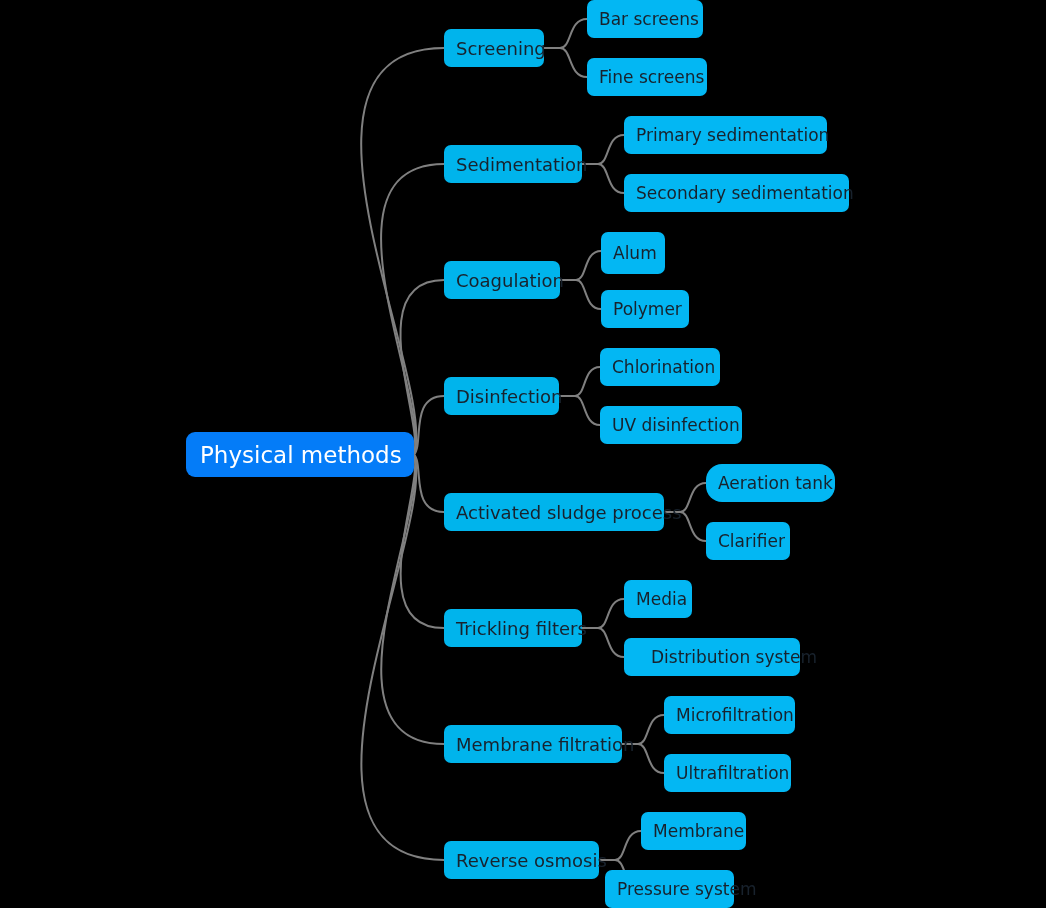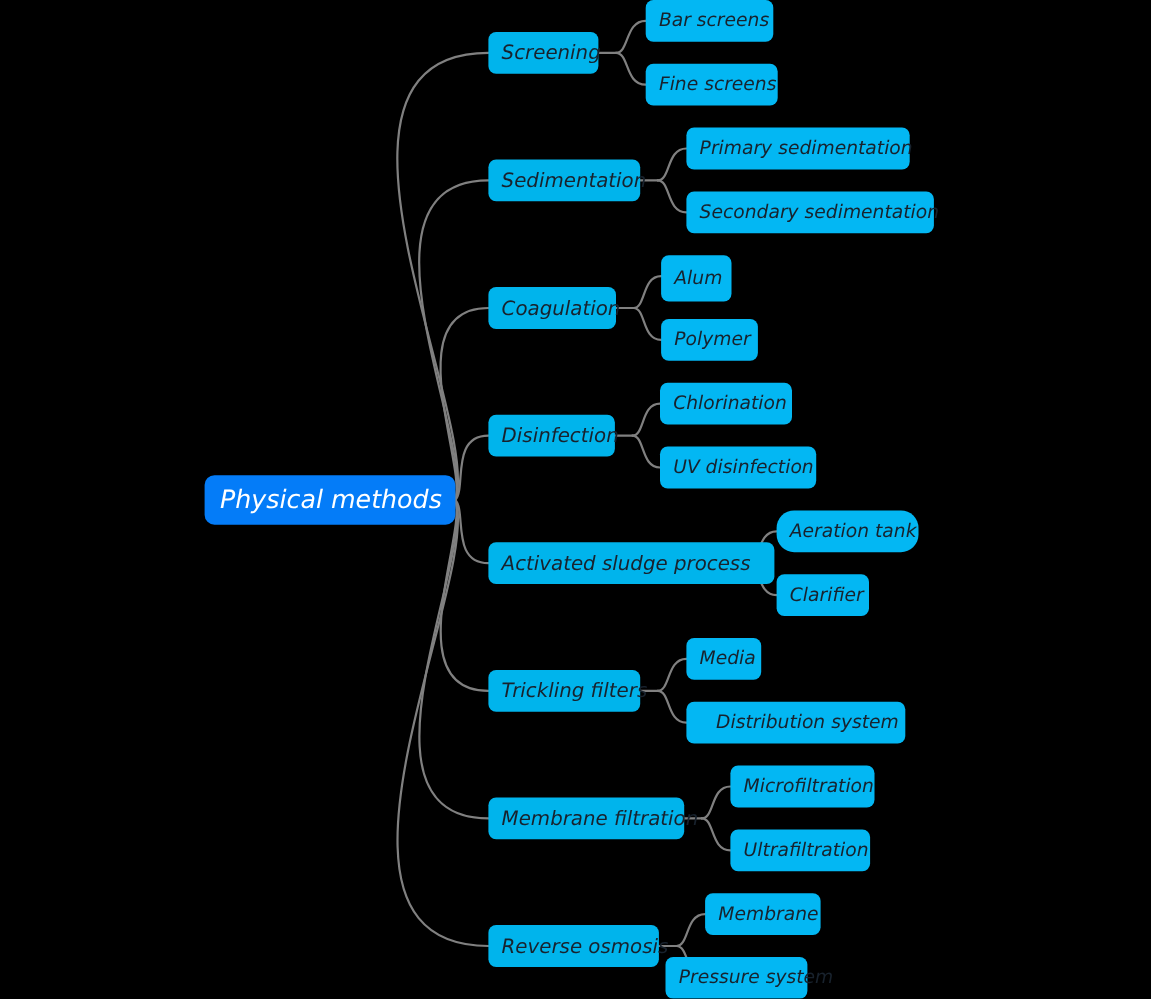--- a/index.html
+++ b/index.html
@@ -23,21 +23,20 @@
     height: 908px;
     pointer-events: none;
   }
   .node {
     position: absolute;
     box-sizing: border-box;
     display: flex;
     align-items: center;
     white-space: nowrap;
     border-radius: 7px;
-    font-style: italic;
   }
   .node-root {
     background: #047cf8;
     color: #ffffff;
     font-size: 23px;
     padding: 0 14px;
     border-radius: 9px;
   }
   .node-branch {
     background: #00b4ec;
@@ -123,36 +122,36 @@
       </div>
       <div class="node node-branch" style="left: 444px; top: 377px; width: 115px; height: 38px;">
         <span>Disinfection</span>
       </div>
       <div class="node node-leaf" style="left: 600px; top: 348px; width: 120px; height: 38px;">
         <span>Chlorination</span>
       </div>
       <div class="node node-leaf" style="left: 600px; top: 406px; width: 142px; height: 38px;">
         <span>UV disinfection</span>
       </div>
-      <div class="node node-branch" style="left: 444px; top: 493px; width: 260px; height: 38px;">
+      <div class="node node-branch" style="left: 444px; top: 493px; width: 220px; height: 38px;">
         <span>Activated sludge process</span>
       </div>
       <div class="node node-leaf" style="left: 706px; top: 464px; width: 129px; height: 38px; border-radius: 16px;">
         <span>Aeration tank</span>
       </div>
       <div class="node node-leaf" style="left: 706px; top: 522px; width: 84px; height: 38px;">
         <span>Clarifier</span>
       </div>
       <div class="node node-branch" style="left: 444px; top: 609px; width: 138px; height: 38px;">
         <span>Trickling filters</span>
       </div>
       <div class="node node-leaf" style="left: 624px; top: 580px; width: 68px; height: 38px;">
         <span>Media</span>
       </div>
-      <div class="node node-leaf" style="left: 624px; top: 638px; width: 199px; height: 38px; padding-left: 27px;">
+      <div class="node node-leaf" style="left: 624px; top: 638px; width: 176px; height: 38px; padding-left: 27px;">
         <span>Distribution system</span>
       </div>
       <div class="node node-branch" style="left: 444px; top: 725px; width: 178px; height: 38px;">
         <span>Membrane filtration</span>
       </div>
       <div class="node node-leaf" style="left: 664px; top: 696px; width: 131px; height: 38px;">
         <span>Microfiltration</span>
       </div>
       <div class="node node-leaf" style="left: 664px; top: 754px; width: 127px; height: 38px;">
         <span>Ultrafiltration</span>

